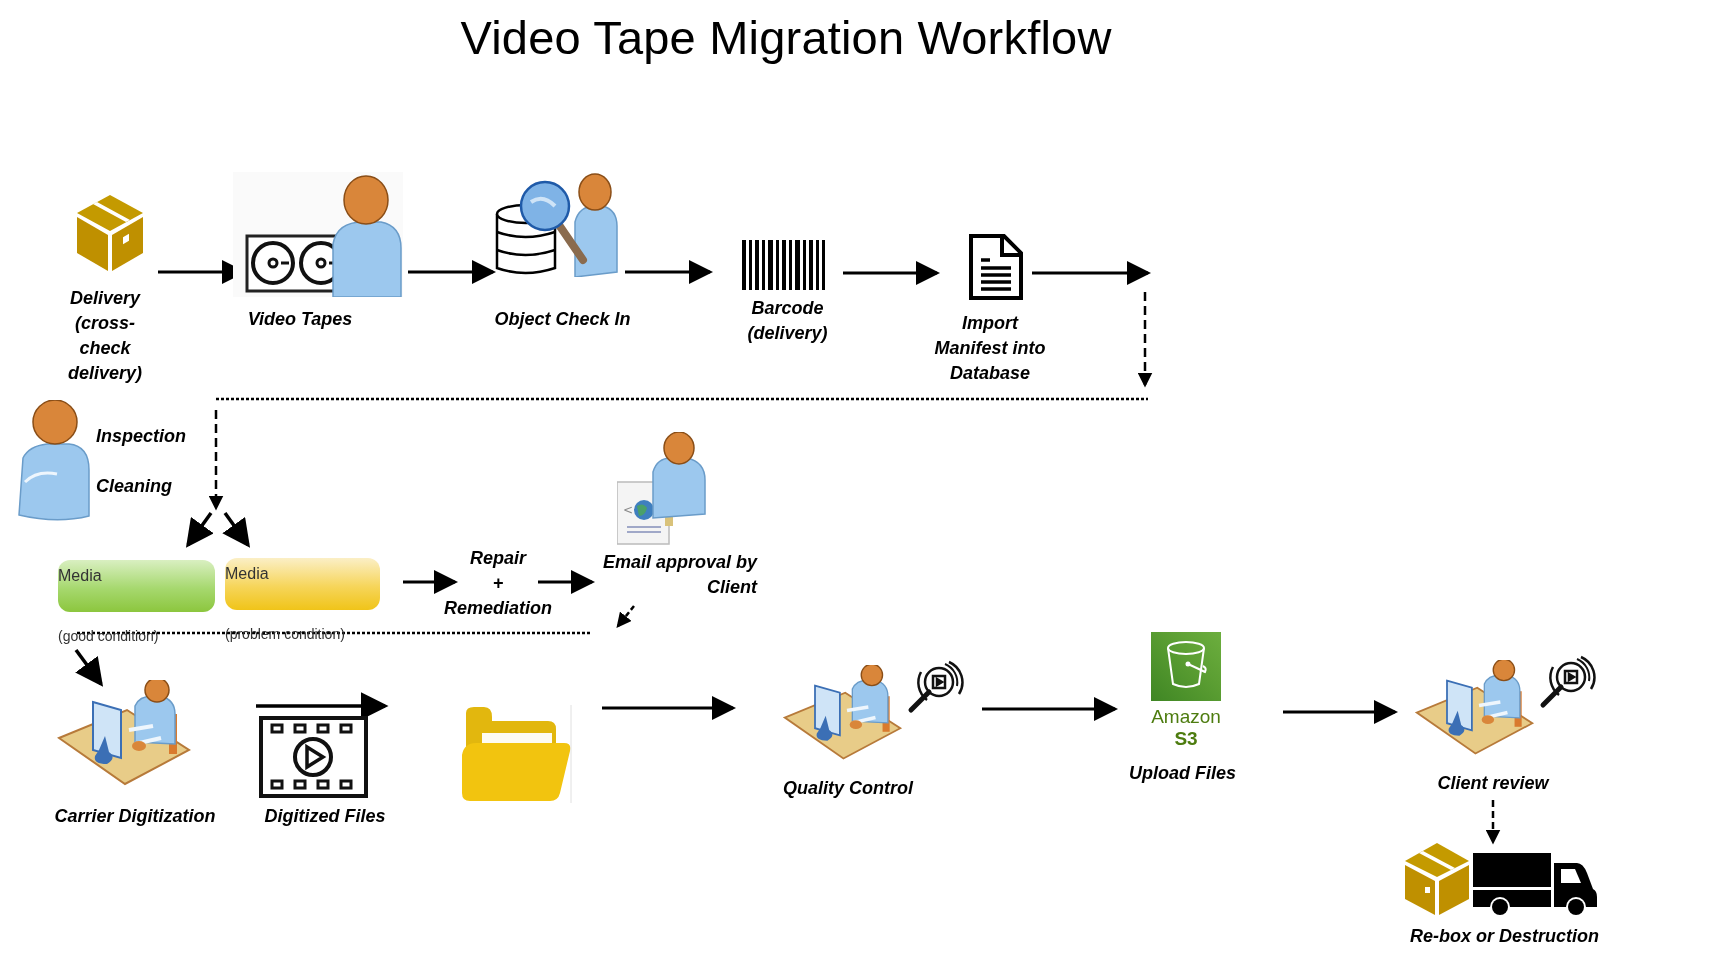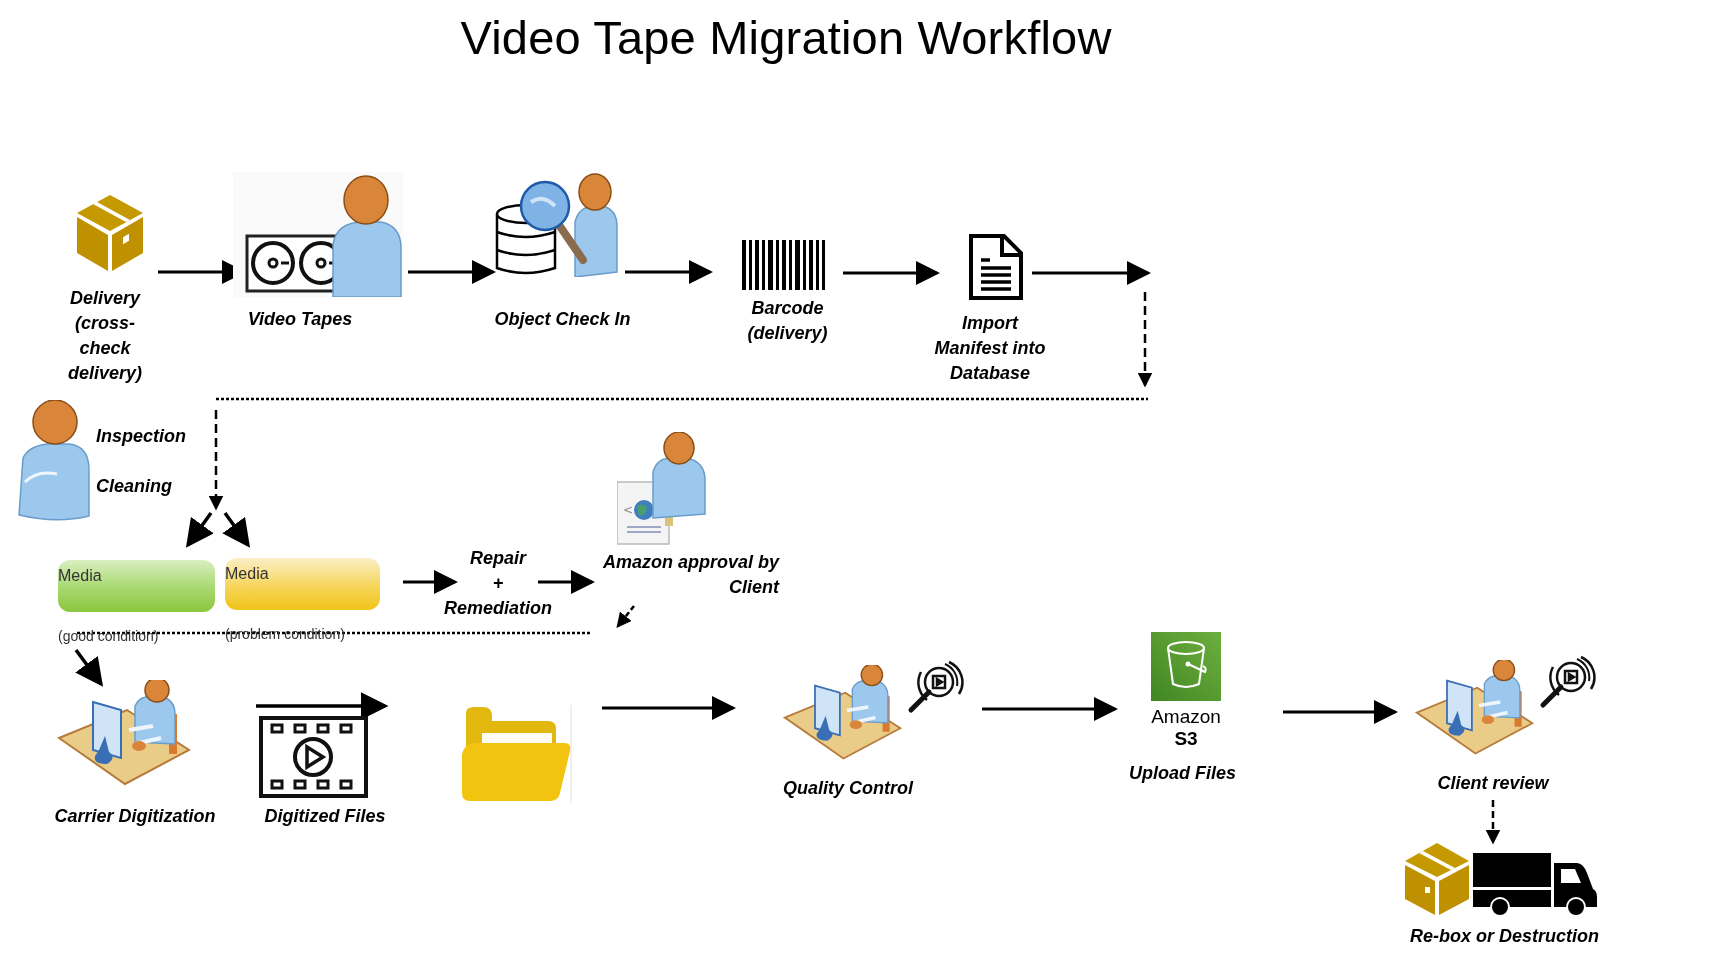--- a/index.html
+++ b/index.html
@@ -9,21 +9,21 @@
   .title { position: absolute; left: 0; width: 1572px; top: 10px; text-align: center;
            font-size: 47px; font-weight: normal; letter-spacing: 0.2px; }
   .lbl { position: absolute; font-weight: bold; font-size: 18px; line-height: 25px; text-align: center; white-space: nowrap; font-style: italic; }
   .lbl.left { text-align: right; }
   svg.layer { position: absolute; left: 0; top: 0; }
   .media { position: absolute; text-align: left; font-size: 16px; line-height: 20px; color: #333; border-radius: 12px; }
   .media .sub { font-size: 14px; margin-top: 40px; }
   .media.good { background: linear-gradient(to bottom, #d9efc1 0%, #a6d86e 55%, #8cc63e 100%); }
   .media.bad { background: linear-gradient(to bottom, #fbefc6 0%, #f6d55a 55%, #f0c419 100%); }
   .s3 { position: absolute; background: linear-gradient(45deg, #3f8624 0%, #5c9f33 60%, #6cae3e 100%); }
-  .s3-text { position: absolute; text-align: center; font-size: 19px; line-height: 22px; color: #000000; }
+  .s3-text { position: absolute; text-align: center; font-size: 19px; line-height: 22px; color: #4d7c0f; }
   .s3-text .b { font-weight: bold; }
 </style>
 </head>
 <body>
 
 <div class="title">Video Tape Migration Workflow</div>
 
 <svg class="layer" width="1722" height="970">
   <defs>
     <marker id="ah" markerWidth="8" markerHeight="8" refX="7" refY="4" orient="auto" markerUnits="strokeWidth">
@@ -179,21 +179,21 @@
   <text x="6" y="82" font-size="12" fill="#888" font-family="DejaVu Sans, sans-serif">&lt;</text>
   <text x="38" y="82" font-size="12" fill="#888" font-family="DejaVu Sans, sans-serif">&gt;</text>
   <circle cx="27" cy="78" r="10" fill="#3f7fbf"></circle>
   <path d="M20,74 Q26,70 30,76 Q28,84 22,84" fill="#4aa06a"></path>
   <rect x="10" y="94" width="34" height="2" fill="#a0a8c8"></rect>
   <rect x="10" y="99" width="34" height="2" fill="#a0a8c8"></rect>
   <path d="M36,86 L36,40 Q40,26 54,26 L70,26 Q88,30 88,48 L88,82 Z" fill="#9CC8EE" stroke="#6a9cc9" stroke-width="1.5"></path>
   <ellipse cx="62" cy="16" rx="15" ry="16" fill="#D9863A" stroke="#8a4e17" stroke-width="1.5"></ellipse>
 </svg>
 <div class="lbl left" style="left:603px;top:550px">
-  <div>Amazon approval by</div>
+  <div>Email approval by</div>
   <div>Client</div>
 </div>
 
 <svg class="abs" style="left:57px;top:680px" width="135" height="108" viewBox="0 0 135 108">
   <polygon points="2,58 70,30 132,70 68,104" fill="#E8CC88" stroke="#b77a3a" stroke-width="2"></polygon>
   <rect x="112" y="34" width="8" height="40" fill="#D97A2E"></rect>
   <path d="M78,62 L78,26 Q82,16 96,16 L104,16 Q118,20 118,34 L118,64 Z" fill="#9CC8EE" stroke="#6a9cc9" stroke-width="1.5"></path>
   <ellipse cx="100" cy="10" rx="12" ry="12" fill="#D9863A" stroke="#8a4e17" stroke-width="1.5"></ellipse>
   <line x1="72" y1="50" x2="96" y2="46" stroke="#eef6fd" stroke-width="4"></line>
   <line x1="78" y1="64" x2="104" y2="58" stroke="#eef6fd" stroke-width="4"></line>

